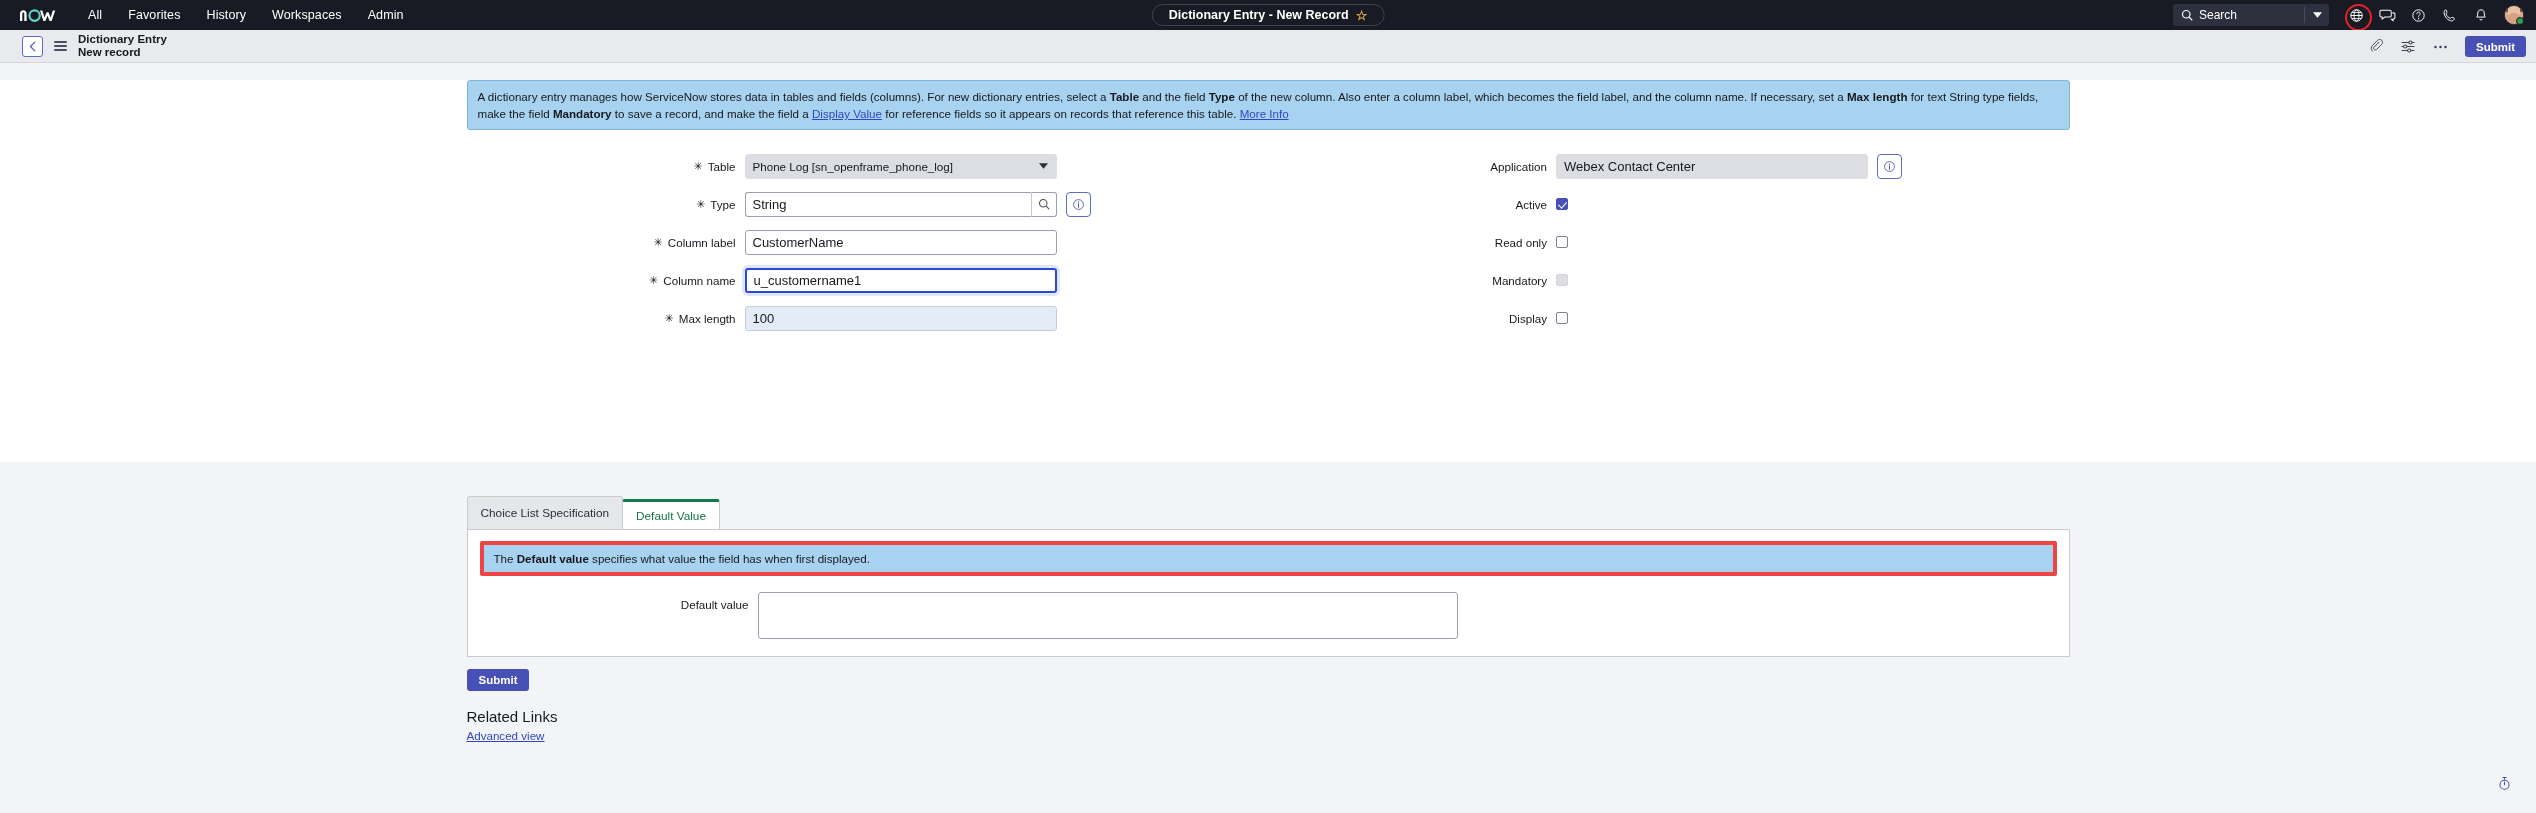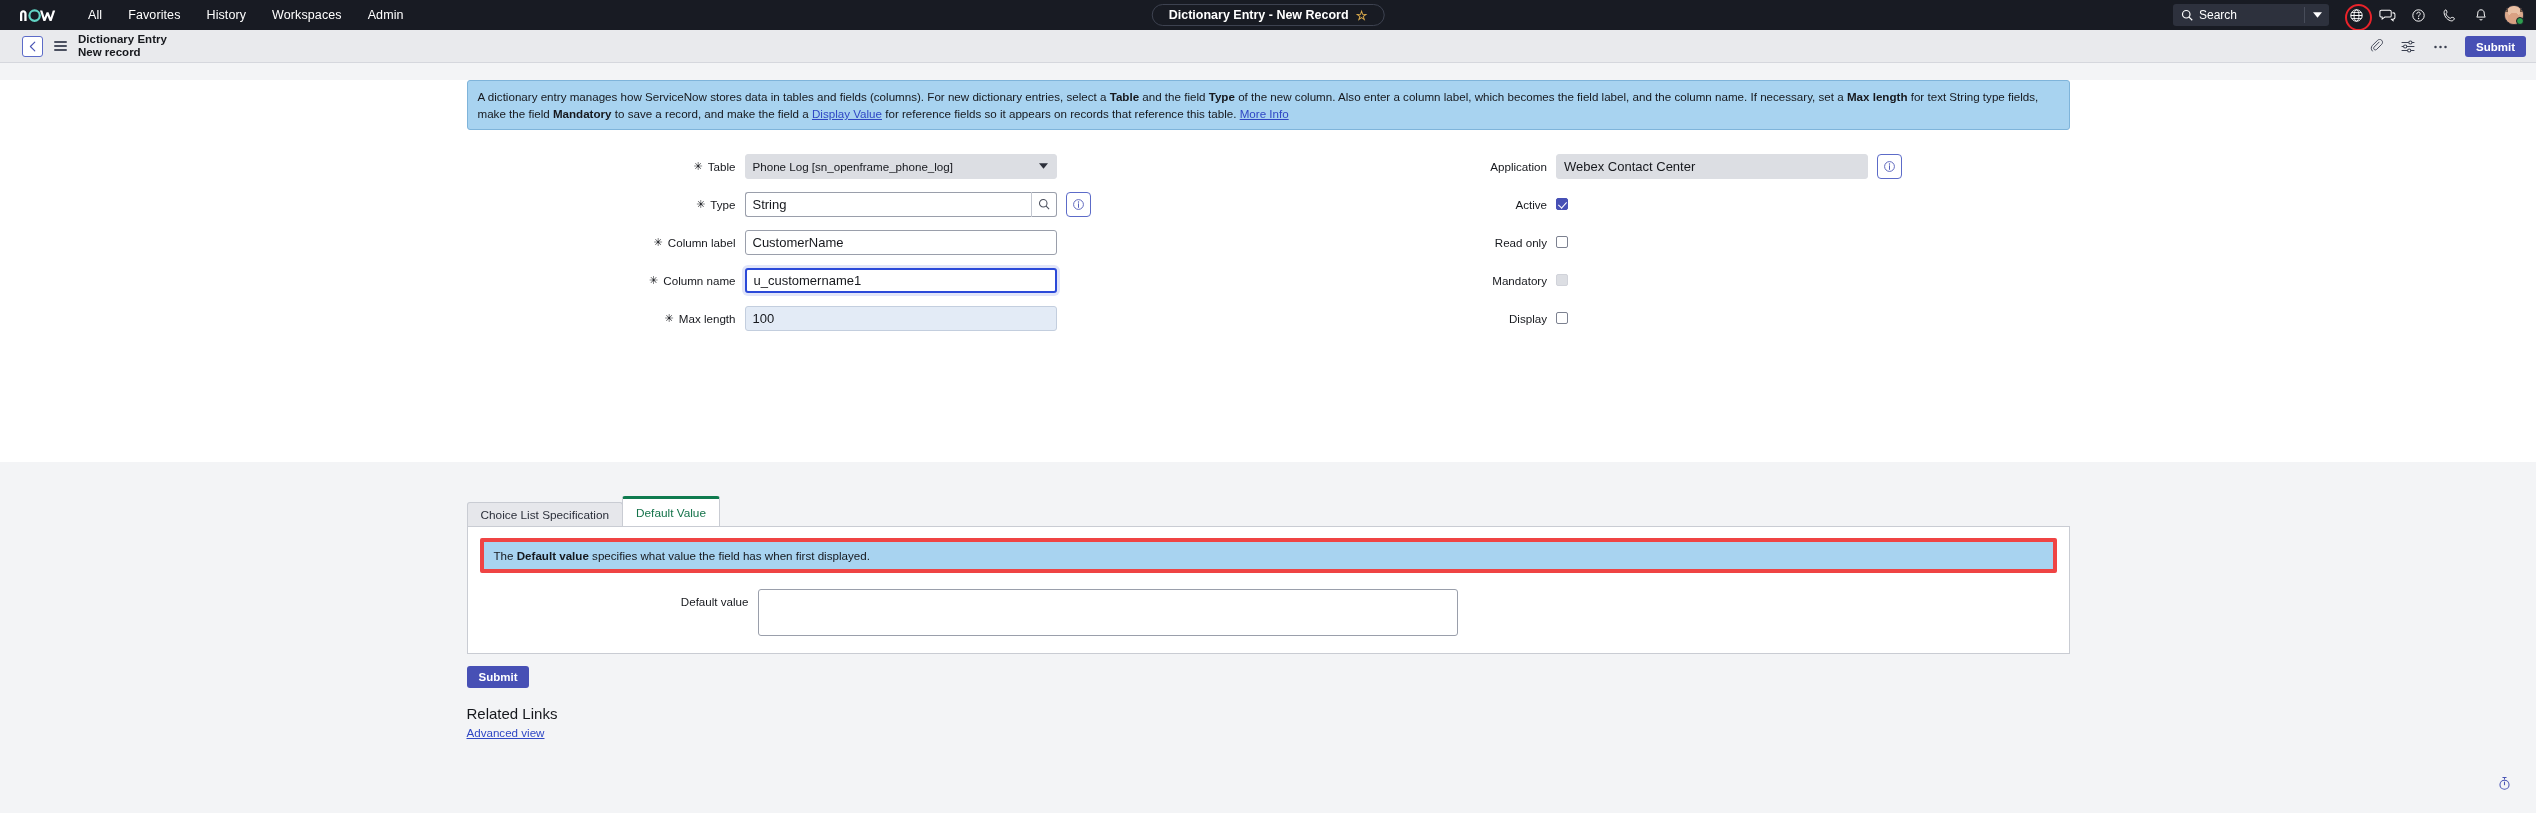--- a/index.html
+++ b/index.html
@@ -167,21 +167,21 @@
     border:solid #fff; border-width:0 1.6px 1.6px 0; transform:rotate(42deg);
   }
   .chk.disabled{ background:#dcdee3; border-color:#d1d3da; cursor:default; }
 
   
   .lower{ background:#f3f4f6; padding-top:0; }
   .lower-inner{ width:1603px; margin:0 auto; }
   .tabs{ display:flex; align-items:flex-end; padding-top:34px; }
   .tab{
     background:#e6e7eb; border:1px solid #c9ccd3; border-bottom:0;
-    border-radius:3px 3px 0 0; height:24px; padding:0 13px;
+    border-radius:3px 3px 0 0; height:33px; padding:0 13px;
     display:flex; align-items:center; font-size:11.8px; color:#2b2f3a;
     cursor:pointer; margin-right:-1px;
   }
   .tab.active{
     background:#ffffff; color:#14734a; border-top:3px solid #0f7b4f;
     height:30px; font-weight:normal; position:relative; z-index:2;
   }
   .tabpanel{
     background:#ffffff; border:1px solid #c9ccd3; border-top:1px solid #c9ccd3;
     padding:11px 12px 17px 12px; position:relative; z-index:1;

